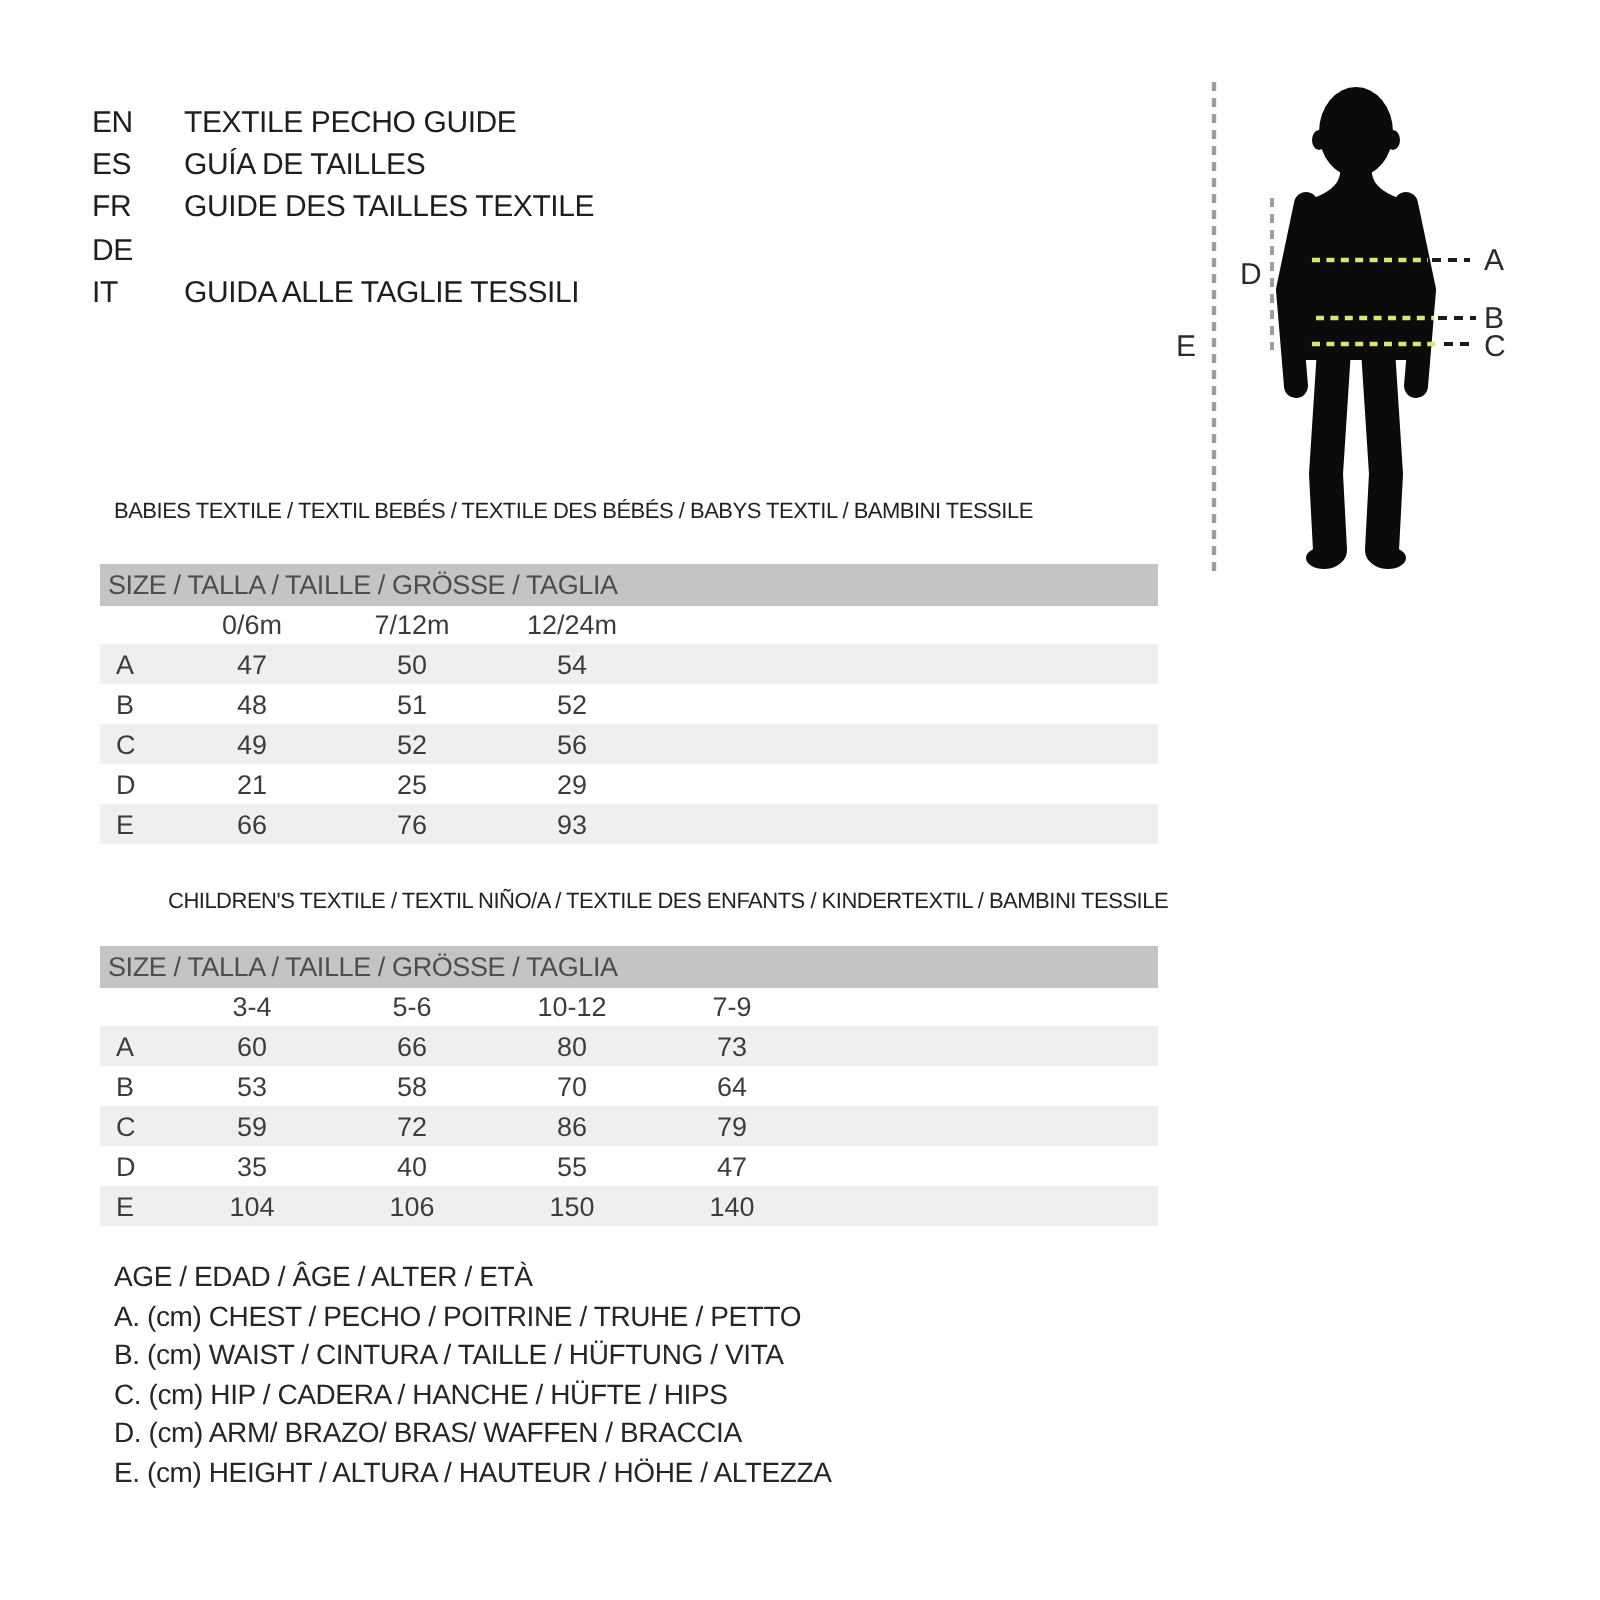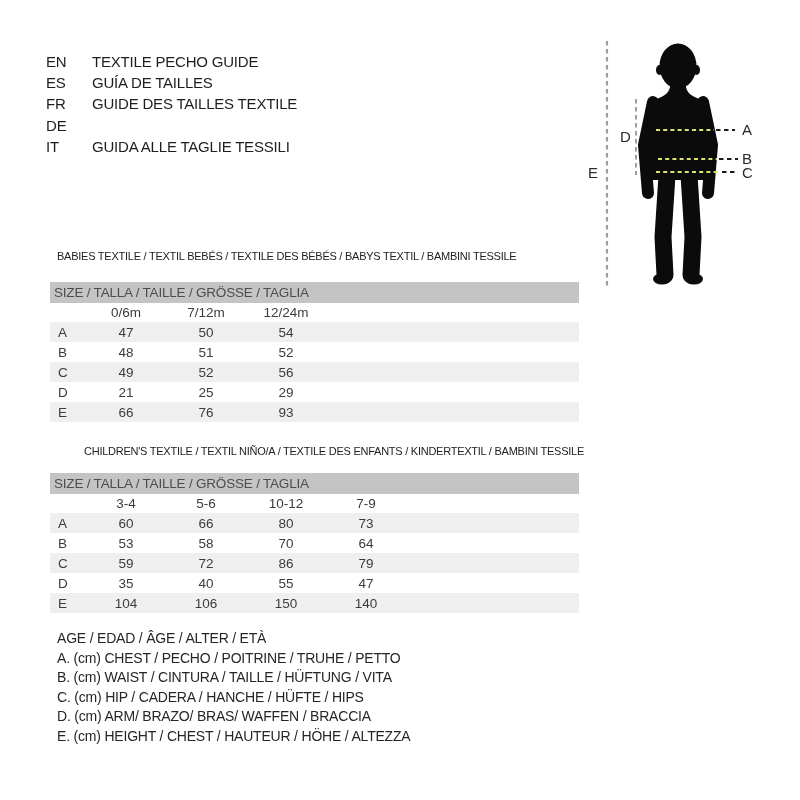--- a/index.html
+++ b/index.html
@@ -198,14 +198,14 @@
     <span class="t-cell">140</span>
   </div>
 </div>
 
 <div class="legend">
   <div>AGE / EDAD / ÂGE / ALTER / ETÀ</div>
   <div>A. (cm) CHEST / PECHO / POITRINE / TRUHE / PETTO</div>
   <div>B. (cm) WAIST / CINTURA / TAILLE / HÜFTUNG / VITA</div>
   <div>C. (cm) HIP / CADERA / HANCHE / HÜFTE / HIPS</div>
   <div>D. (cm) ARM/ BRAZO/ BRAS/ WAFFEN / BRACCIA</div>
-  <div>E. (cm) HEIGHT / CHEST / HAUTEUR / HÖHE / ALTEZZA</div>
+  <div>E. (cm) HEIGHT / ALTURA / HAUTEUR / HÖHE / ALTEZZA</div>
 </div>
 
 </body></html>

